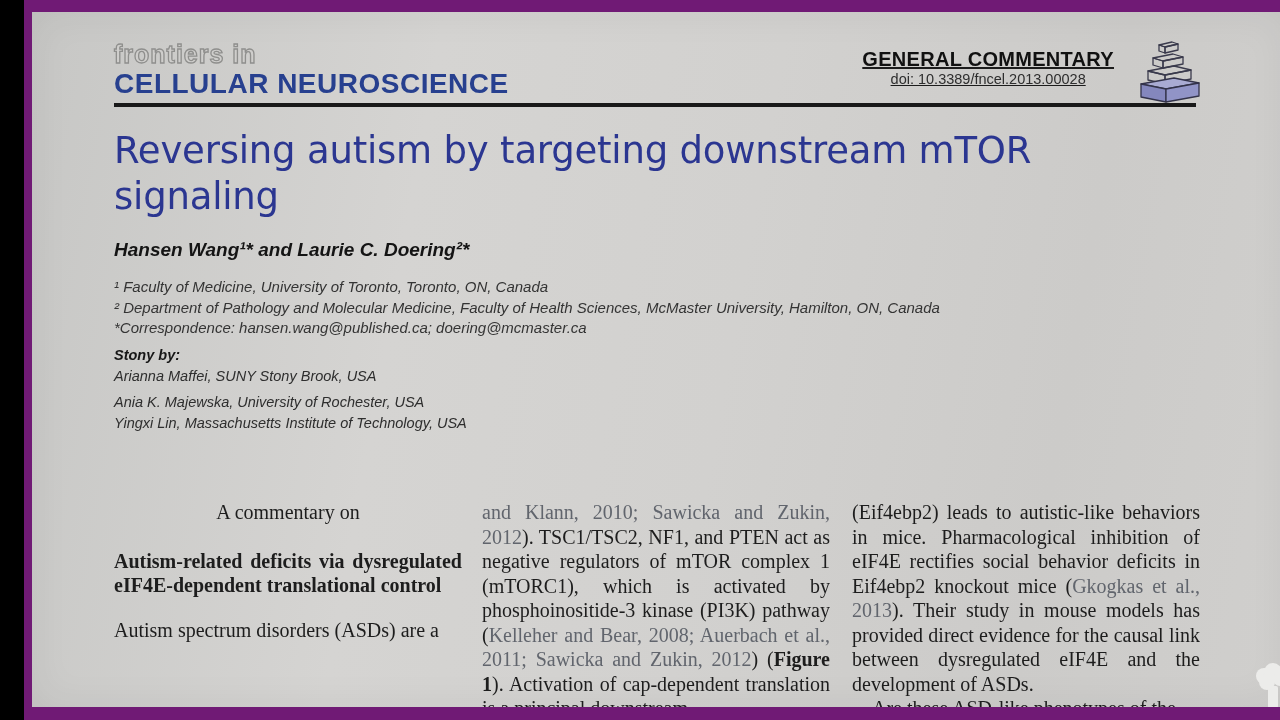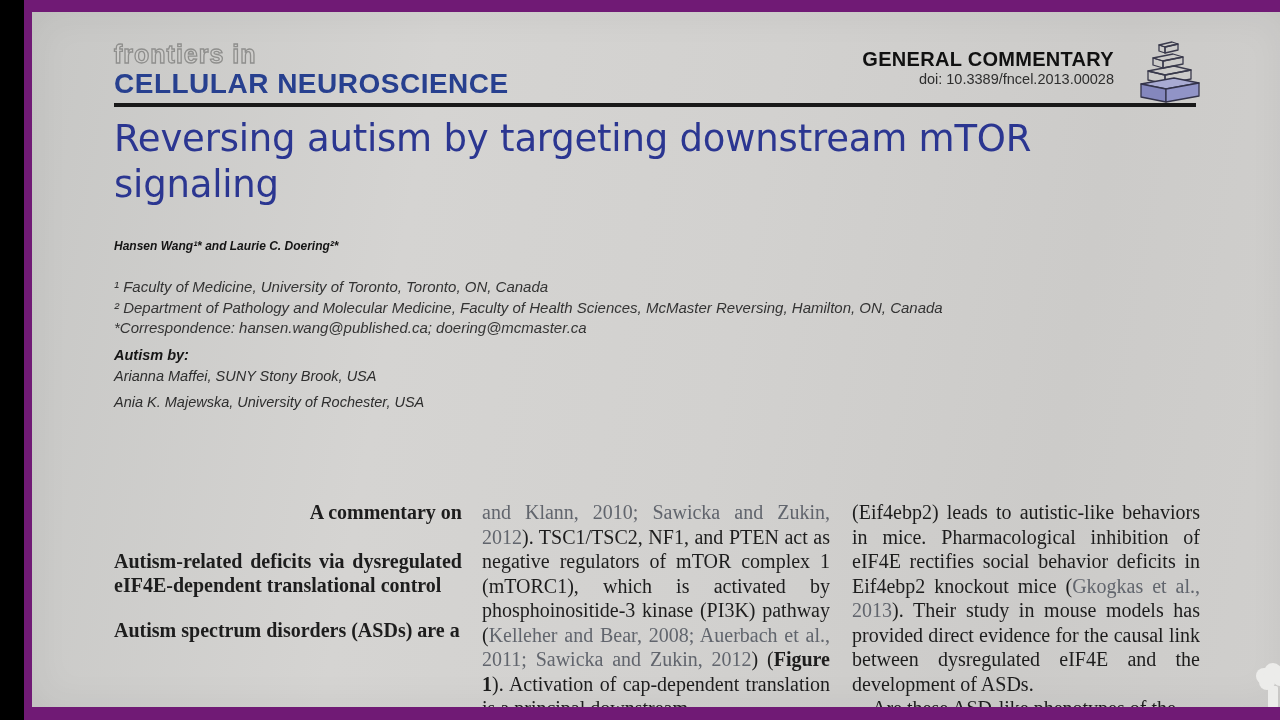--- a/index.html
+++ b/index.html
@@ -31,61 +31,61 @@
   .logo-name {
     font-size: 28px; font-weight: 700; letter-spacing: 0.5px;
     color: #27408f; line-height: 1.05; margin-top: 2px;
   }
   .header-rule {
     position: absolute; left: 82px; top: 91px;
     width: 1082px; height: 4px; background: #191919;
   }
   .header-right {
     position: absolute; top: 36px; right: 172px;
-    text-align: right; color: #1c1c1c;
+    text-align: center; color: #1c1c1c; text-decoration: underline;
   }
   .article-type { font-size: 20px; font-weight: 800; letter-spacing: 0.3px; color: #111; }
   .pub-line, .doi-line { font-size: 14.5px; color: #2e2e2e; line-height: 17px; }
 
   .frontiers-icon { position: absolute; left: 1104px; top: 26px; }
 
   
   .article-title {
-    position: absolute; left: 82px; top: 104px; width: 950px;
+    position: absolute; left: 82px; top: 116px; width: 950px;
     font-family: "DejaVu Sans", sans-serif;
     font-size: 37px; font-weight: 400; line-height: 46px;
     color: #2b3691; letter-spacing: -0.2px;
   }
   .authors {
     position: absolute; left: 82px; top: 227px;
-    font-size: 12px; font-weight: 700; font-style: italic; color: #141414;
+    font-size: 19px; font-weight: 700; font-style: italic; color: #141414;
   }
   .affiliations {
     position: absolute; left: 82px; top: 265px;
     font-size: 15px; font-style: italic; color: #343434; line-height: 20.5px;
   }
   .edit-block { position: absolute; left: 82px; top: 333px; font-size: 14.5px; line-height: 20.5px; color: #2e2e2e; }
   .edit-label { font-weight: 700; font-style: italic; color: #161616; }
   .edit-name { font-style: italic; }
   .review-block { position: absolute; left: 82px; top: 380px; font-size: 14.5px; line-height: 20.5px; color: #2e2e2e; }
 
   
   .col {
     position: absolute; top: 488px; width: 348px;
     font-family: "Liberation Serif", serif;
     font-size: 20px; line-height: 24.5px; color: #1d1d1d;
     text-align: justify;
   }
   .col-1 { left: 82px; }
   .col-2 { left: 450px; }
   .col-3 { left: 820px; }
-  .commentary-label { font-weight: 700; margin-bottom: 24px; text-align: right; }
+  .commentary-label { font-weight: 400; margin-bottom: 24px; text-align: center; }
   .ref-title { font-weight: 700; }
   .ref-citation { font-style: italic; }
-  .para-gap { margin-top: 20px; font-weight: bold; }
+  .para-gap { margin-top: 20px; }
   .indent { text-indent: 20px; }
   .seg-cite { color: #61656d; }
   .seg-figbold { font-weight: 700; }
 
   
   .cursor { position: absolute; left: 1220px; top: 648px; }
 </style>
 </head>
 <body>
 
@@ -127,31 +127,32 @@
       </svg>
     </div>
 
     <div class="header-rule"></div>
 
     <div class="article-title">Reversing autism by targeting downstream mTOR signaling</div>
     <div class="authors">Hansen Wang¹* and Laurie C. Doering²*</div>
 
     <div class="affiliations">
       <div>¹ Faculty of Medicine, University of Toronto, Toronto, ON, Canada</div>
-      <div>² Department of Pathology and Molecular Medicine, Faculty of Health Sciences, McMaster Reversing, Hamilton, ON, Canada</div>
+      <div>² Department of Pathology and Molecular Medicine, Faculty of Health Sciences, McMaster University, Hamilton, ON, Canada</div>
       <div>*Correspondence: hansen.wang@published.ca; doering@mcmaster.ca</div>
     </div>
 
     <div class="edit-block">
-      <div class="edit-label">Autism by:</div>
+      <div class="edit-label">Stony by:</div>
       <div class="edit-name">Arianna Maffei, SUNY Stony Brook, USA</div>
     </div>
 
     <div class="review-block">
       <div class="edit-name">Ania K. Majewska, University of Rochester, USA</div>
+      <div class="edit-name">Yingxi Lin, Massachusetts Institute of Technology, USA</div>
     </div>
 
     <div class="col col-1">
       <div class="commentary-label">A commentary on</div>
       <div class="ref-title">Autism-related deficits via dysregulated eIF4E-dependent translational control</div>
       <div class="para-gap">Autism spectrum disorders (ASDs) are a</div>
     </div>
 
     <div class="col col-2">
       <div><span class="seg-cite">and Klann, 2010; Sawicka and Zukin, 2012</span><span>). TSC1/TSC2, NF1, and PTEN act as negative regulators of mTOR complex 1 (mTORC1), which is activated by phosphoinositide-3 kinase (PI3K) pathway (</span><span class="seg-cite">Kelleher and Bear, 2008; Auerbach et al., 2011; Sawicka and Zukin, 2012</span><span>) (</span><span class="seg-figbold">Figure 1</span><span>). Activation of cap-dependent translation is a principal downstream</span></div>

